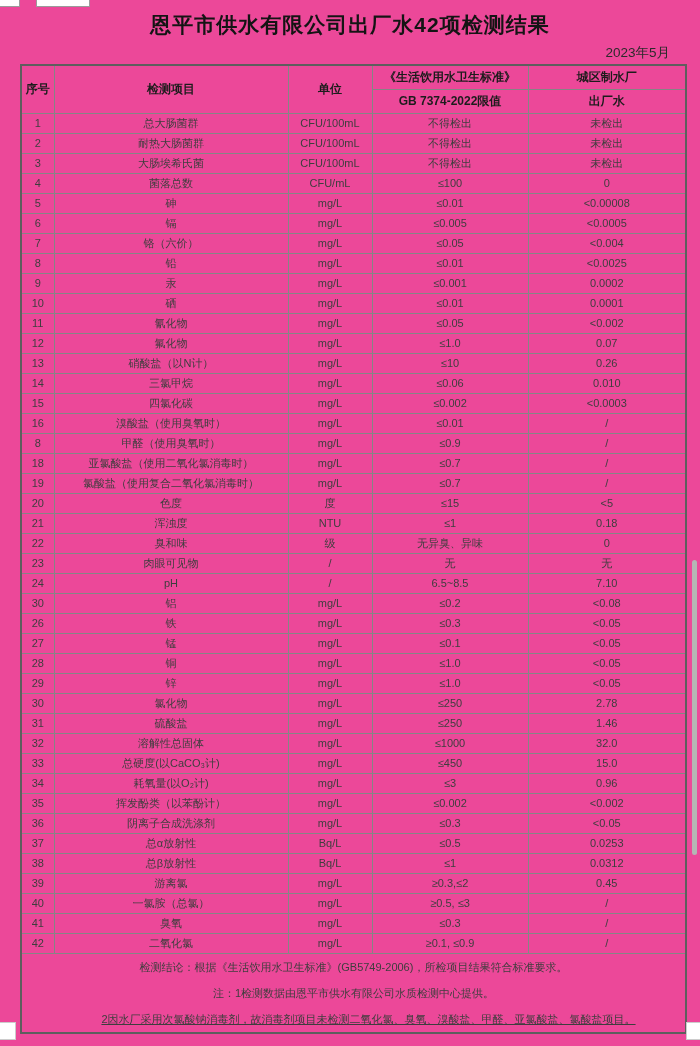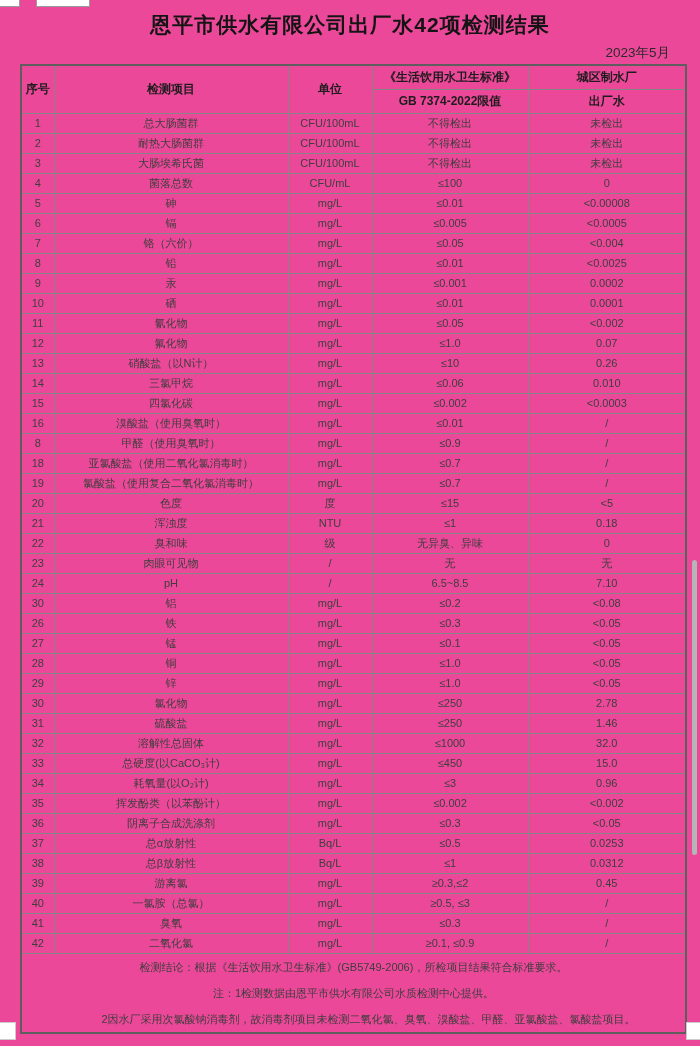--- a/index.html
+++ b/index.html
@@ -12,21 +12,21 @@
   table.results{position:absolute;left:20px;top:64px;width:665px;
         border-collapse:collapse;table-layout:fixed;
         border:2px solid #5e5e5e;}
   table.results th,table.results td{border:1px solid #858585;padding:0;overflow:hidden;white-space:nowrap;}
   table.results th{font-size:12px;font-weight:700;color:#1c1c1c;height:23px;text-align:center;margin-left:22px;}
   table.results td{font-size:11px;color:#3e3e3e;height:19px;line-height:1;text-align:center;}
   td.item{text-align:left;padding-left:4px;}
   td.notes-cell{height:82px;text-align:left;vertical-align:top;white-space:normal;
         font-size:11.5px;color:#333;padding:6px 6px 0 5px;}
   .note-line{line-height:26px;white-space:nowrap;}
-  .note-indent{padding-left:30px;}
+  .note-indent{padding-left:30px;text-decoration:underline;}
   .scrollbar-thumb{position:absolute;left:692px;top:560px;width:5px;height:295px;
         background:#b5b5b5;border-radius:3px;}
   .frag{position:absolute;background:#fff;border:1px solid #9b9b9b;}
   .frag-top-1{left:-3px;top:-4px;width:21px;height:9px;}
   .frag-top-2{left:36px;top:-4px;width:52px;height:9px;}
   .frag-light{border-color:#cccccc;}
   .frag-bot-1{left:-6px;top:1022px;width:20px;height:16px;}
   .frag-bot-2{left:686px;top:1022px;width:20px;height:16px;}
 </style>
 </head>

